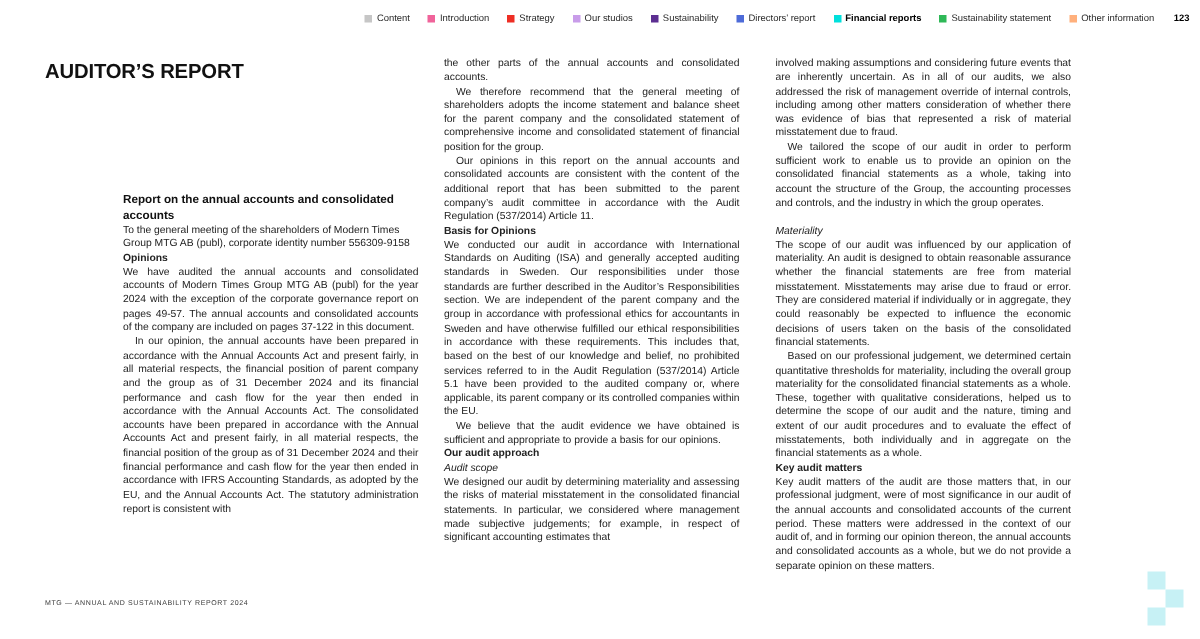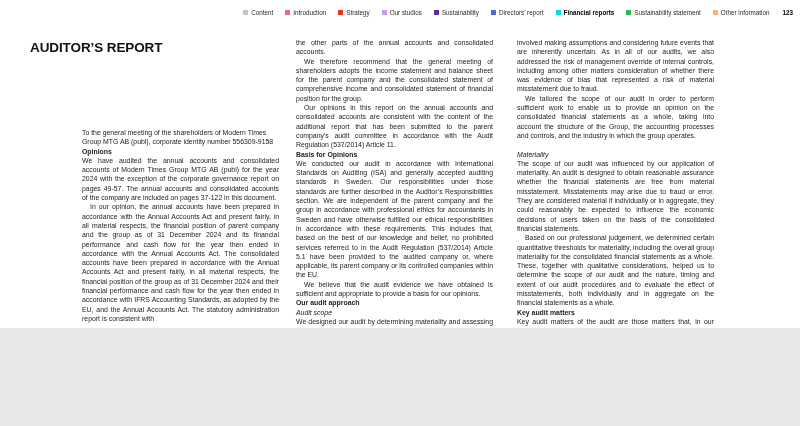--- a/index.html
+++ b/index.html
@@ -1,19 +1,19 @@
 <!DOCTYPE html>
 <html><head>
 <meta charset="utf-8">
 <style>
   * { box-sizing: border-box; margin: 0; padding: 0; }
   html, body { background: #e8e8e8; }
   .page {
     position: relative;
-    width: 800px; height: 328px;
+    width: 800px; height: 426px;
     background: #ffffff;
     font-family: "Liberation Sans", sans-serif;
     color: #1b1b1b;
     overflow: hidden;
     margin: 0 auto;
   }
 
   
   .top-nav {
     position: absolute; top: 9px; right: 7px;
@@ -113,20 +113,21 @@
   <span class="nav-item">
     <span class="nav-sq" style="background: rgb(255, 176, 124);"></span>
     <span class="nav-label">Other information</span>
   </span>
 <span class="page-num">123</span>
   </nav>
 
   <h1 class="page-title">AUDITOR’S REPORT</h1>
 
   <div class="col col-1">
+    <p class="report-heading">Report on the annual accounts and consolidated accounts</p>
     <p class="intro">To the general meeting of the shareholders of Modern Times Group MTG AB (publ), corporate identity number 556309-9158</p>
     <p class="h2" style="margin-top:0">Opinions</p>
     <p>We have audited the annual accounts and consolidated accounts of Modern Times Group MTG AB (publ) for the year 2024 with the exception of the corporate governance report on pages 49-57. The annual accounts and consolidated accounts of the company are included on pages 37-122 in this document.</p>
     <p class="indent">In our opinion, the annual accounts have been prepared in accordance with the Annual Accounts Act and present fairly, in all material respects, the financial position of parent company and the group as of 31 December 2024 and its financial performance and cash flow for the year then ended in accordance with the Annual Accounts Act. The consolidated accounts have been prepared in accordance with the Annual Accounts Act and present fairly, in all material respects, the financial position of the group as of 31 December 2024 and their financial performance and cash flow for the year then ended in accordance with IFRS Accounting Standards, as adopted by the EU, and the Annual Accounts Act. The statutory administration report is consistent with</p>
   </div>
 
   <div class="col col-2">
     <p>the other parts of the annual accounts and consolidated accounts.</p>
     <p class="indent">We therefore recommend that the general meeting of shareholders adopts the income statement and balance sheet for the parent company and the consolidated statement of comprehensive income and consolidated statement of financial position for the group.</p>
     <p class="indent">Our opinions in this report on the annual accounts and consolidated accounts are consistent with the content of the additional report that has been submitted to the parent company’s audit committee in accordance with the Audit Regulation (537/2014) Article 11.</p>

